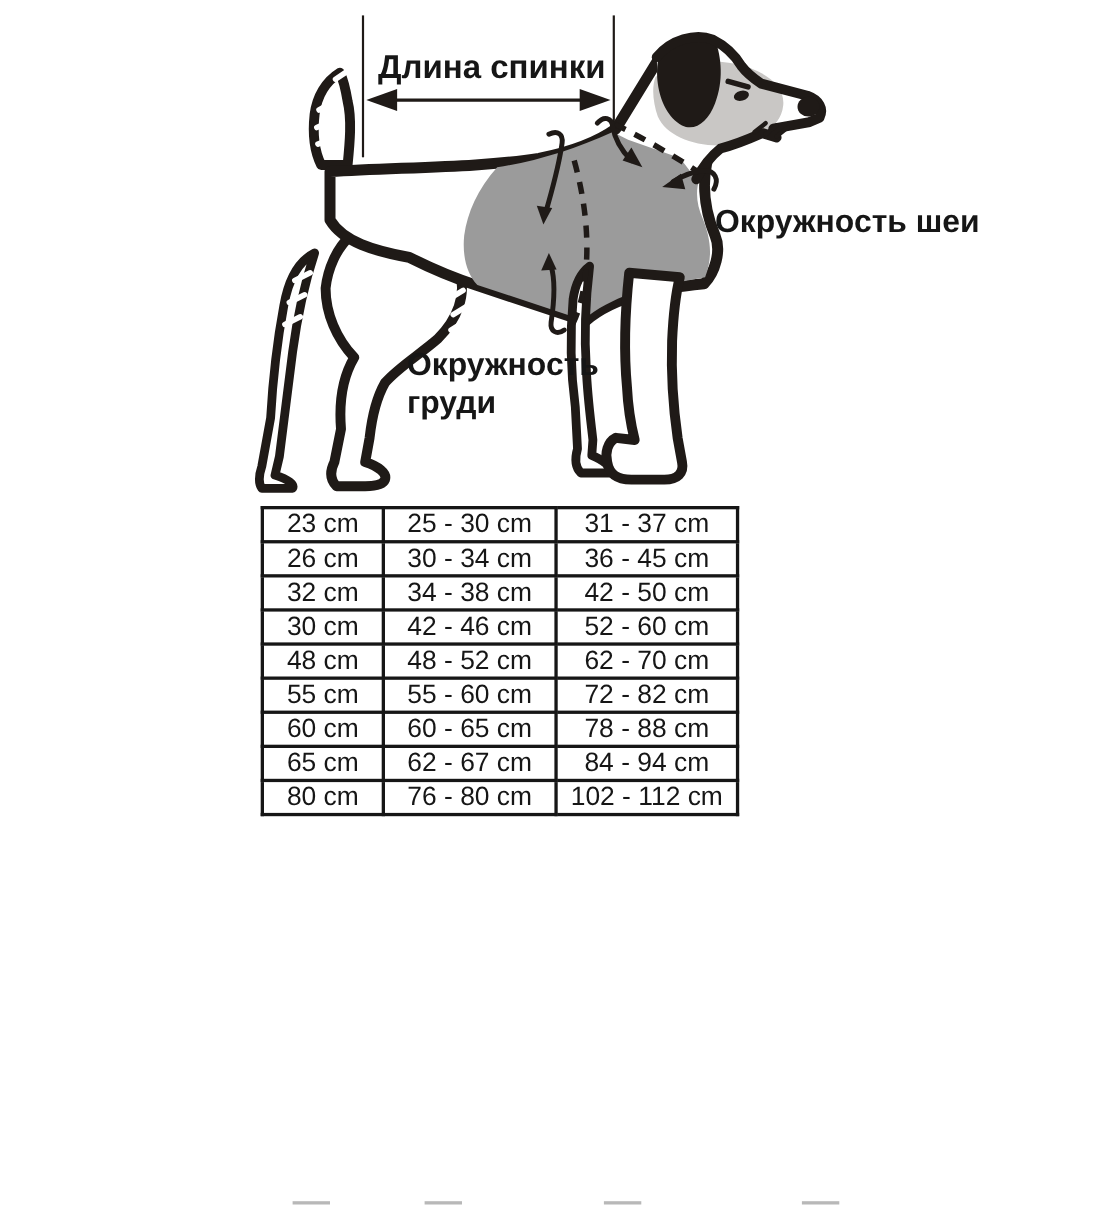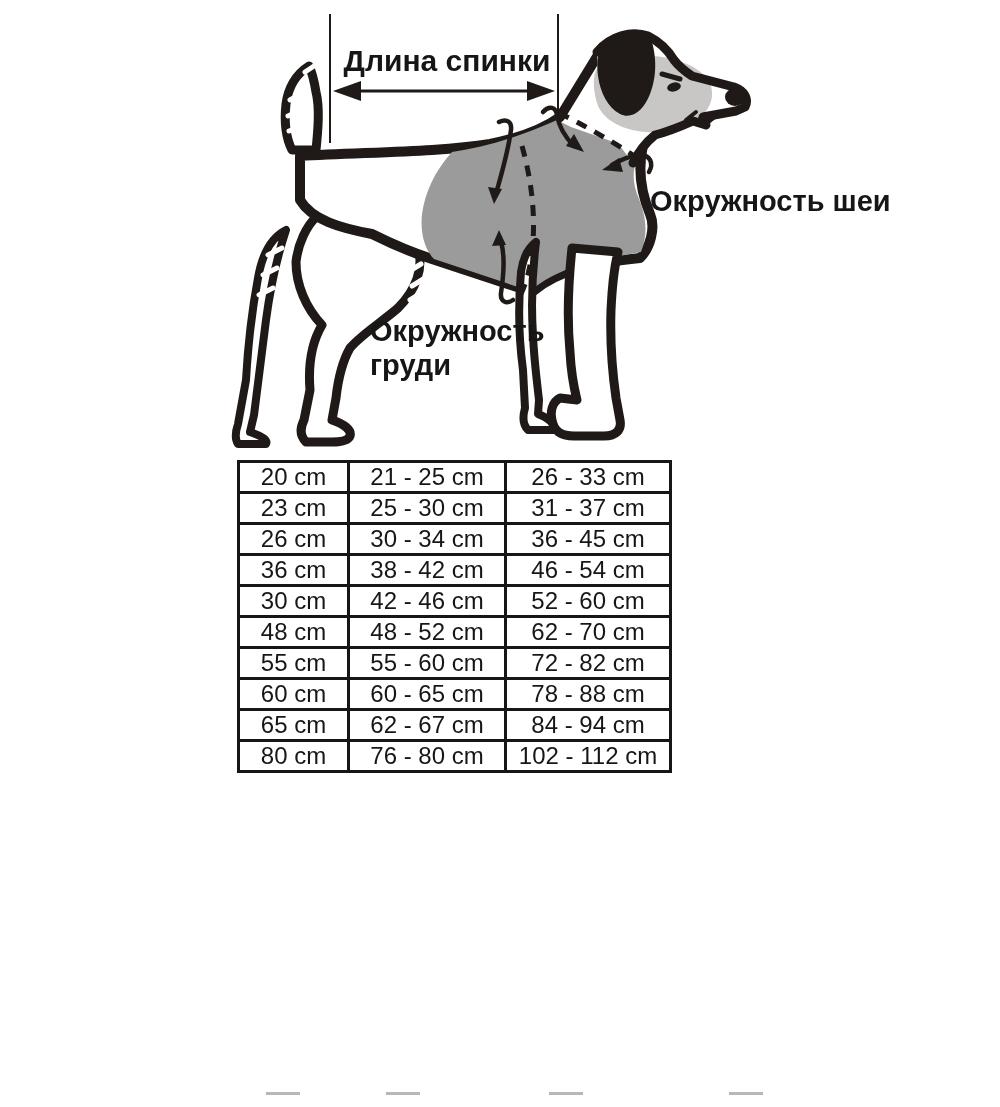--- a/index.html
+++ b/index.html
@@ -159,38 +159,33 @@
   </svg>
 
   <table id="size-table">
     <colgroup>
       <col class="c1">
         <col class="c2">
         <col class="c3">
     </colgroup>
     <tbody id="size-table-body">
         <tr>
-          <td>20 cm</td>
-          <td>21 - 25 cm</td>
-          <td>26 - 33 cm</td>
-        </tr>
-        <tr>
           <td>23 cm</td>
           <td>25 - 30 cm</td>
           <td>31 - 37 cm</td>
         </tr>
         <tr>
           <td>26 cm</td>
           <td>30 - 34 cm</td>
           <td>36 - 45 cm</td>
         </tr>
         <tr>
-          <td>36 cm</td>
-          <td>38 - 42 cm</td>
-          <td>46 - 54 cm</td>
+          <td>32 cm</td>
+          <td>34 - 38 cm</td>
+          <td>42 - 50 cm</td>
         </tr>
         <tr>
           <td>30 cm</td>
           <td>42 - 46 cm</td>
           <td>52 - 60 cm</td>
         </tr>
         <tr>
           <td>48 cm</td>
           <td>48 - 52 cm</td>
           <td>62 - 70 cm</td>

